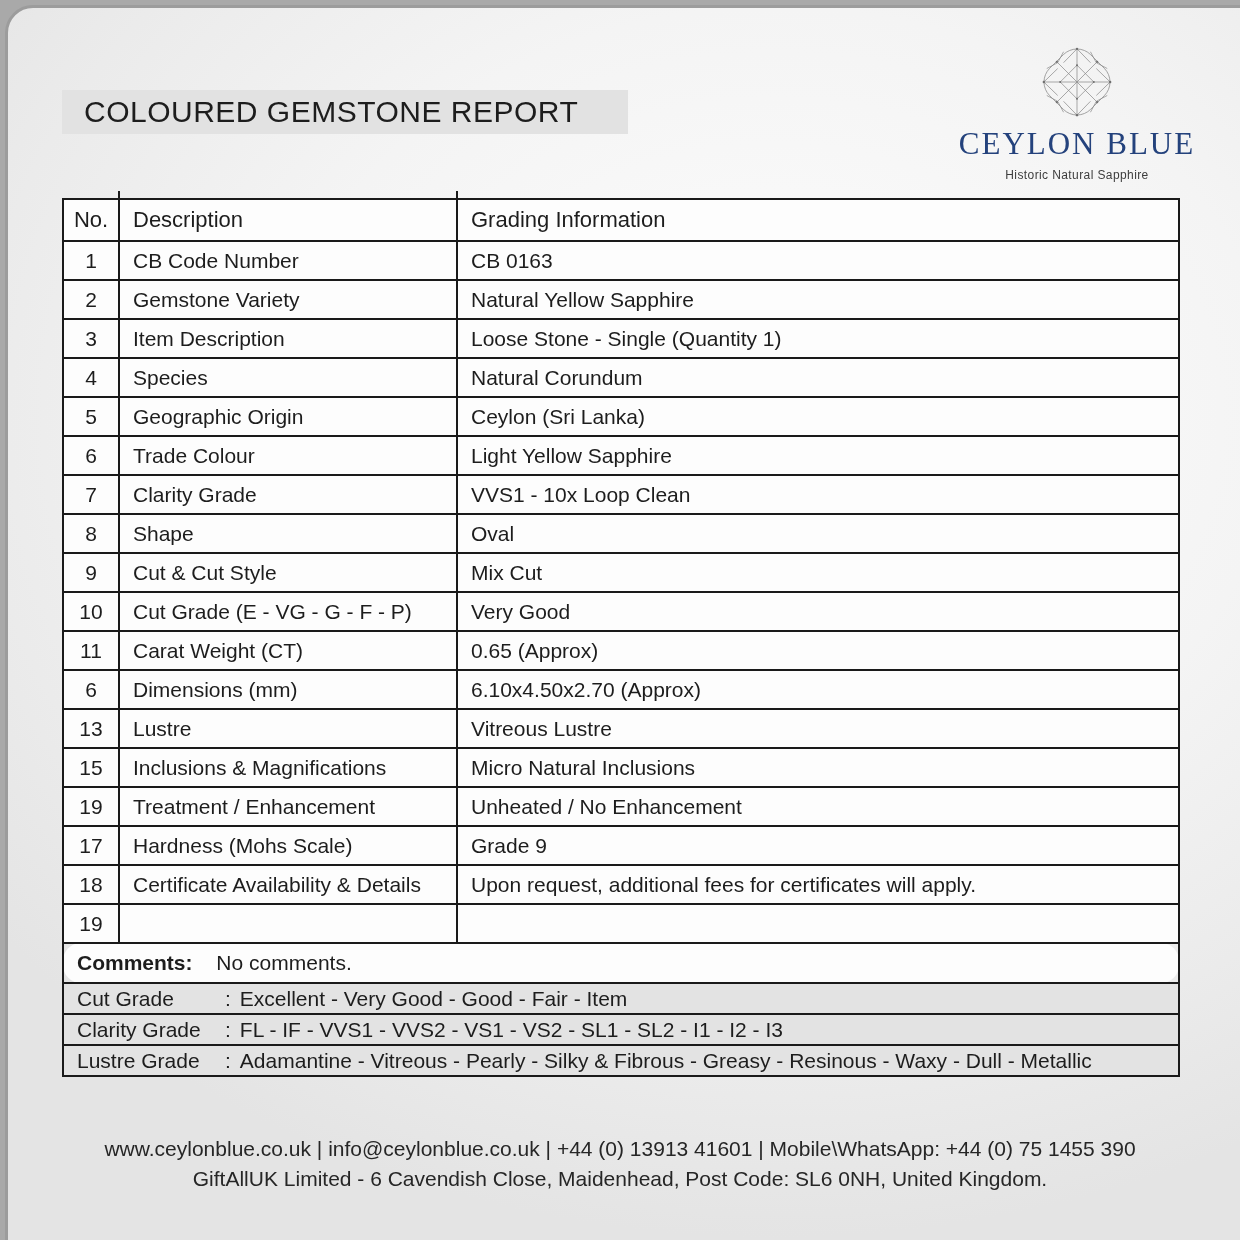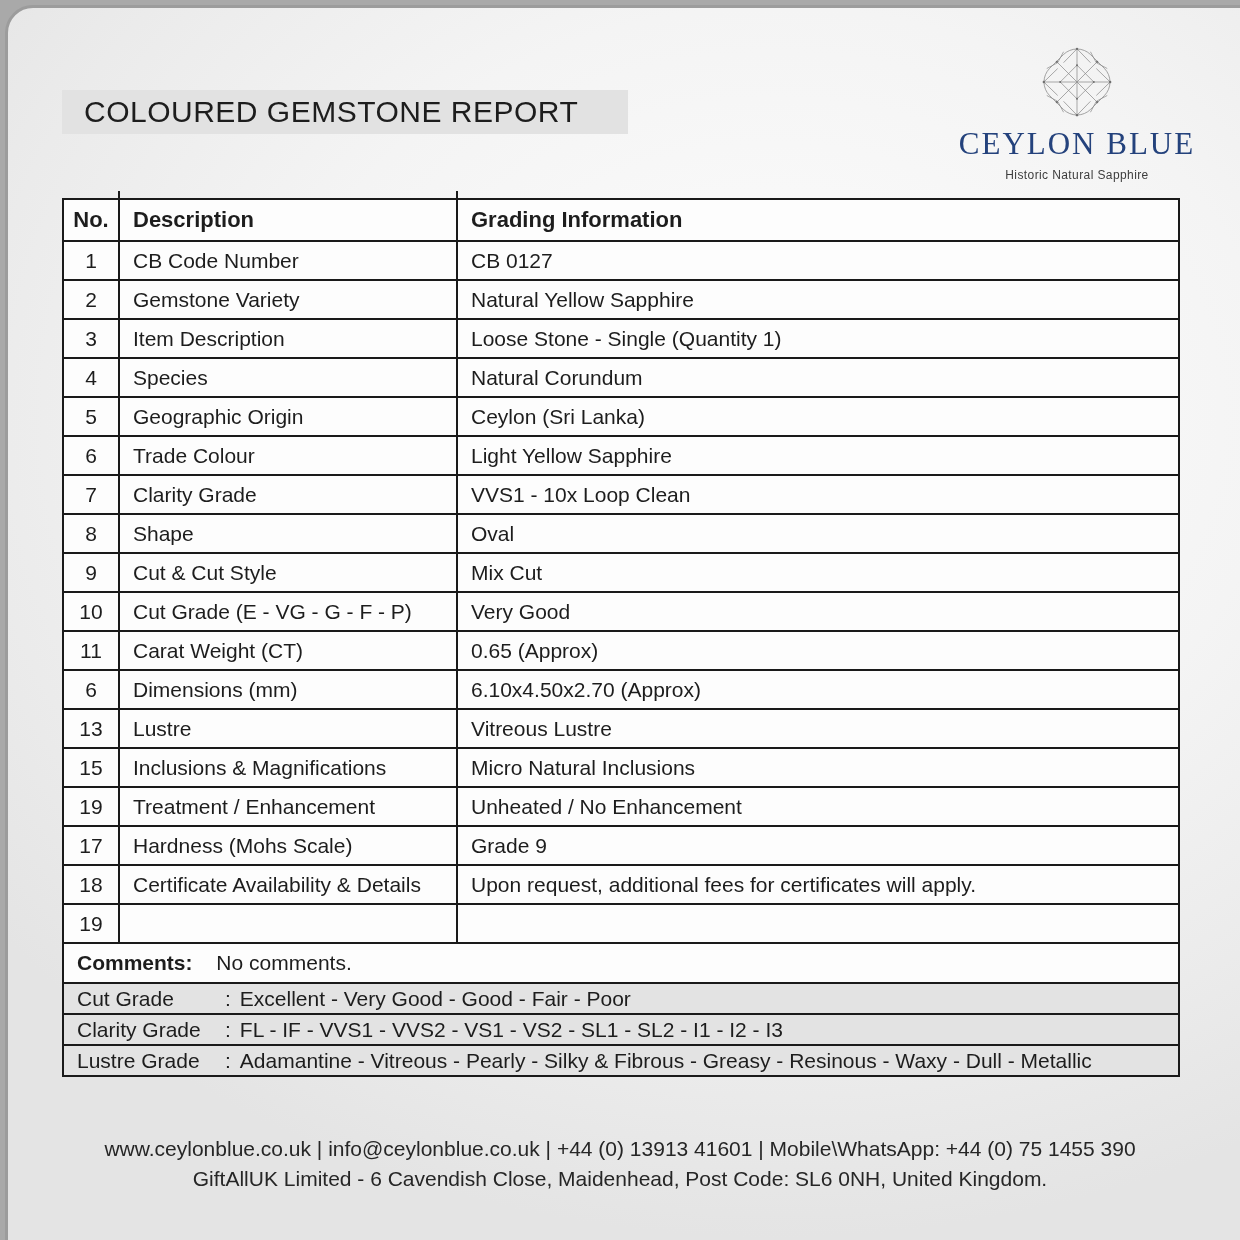--- a/index.html
+++ b/index.html
@@ -30,24 +30,24 @@
   .rule-overhang.one{left:118px;}
   .rule-overhang.two{left:456px;}
   .report-table{
     position:absolute;left:62px;top:198px;width:1116px;
     border-collapse:collapse;table-layout:fixed;font-size:21px;
   }
   .report-table th,.report-table td{
     border:2px solid #1a1a1a;background:#fdfdfd;
     padding:0 13px;overflow:hidden;white-space:nowrap;
   }
-  .report-table th{font-size:22px;font-weight:bold;text-align:left;height:40px;margin-top:32px;}
+  .report-table th{font-size:22px;font-weight:normal;text-align:left;height:40px;margin-top:32px;}
   .report-table td{height:37px;}
   .report-table .c-no{text-align:center;padding:0 2px;}
-  .comments-row td{height:38px;}
+  .comments-row td{height:38px;border-radius:18px;}
   .clabel{font-weight:bold;}
   .ctext{margin-left:18px;}
   .grade-row td{height:29px;background:#e3e3e3;}
   .gkey{display:inline-block;width:148px;}
   .gsep{margin-right:9px;}
   .footer{
     position:absolute;left:0;width:100%;top:1134px;text-align:center;
     font-size:21px;line-height:30px;color:#262626;
   }
 </style>
@@ -102,21 +102,21 @@
         <tr>
           <th class="c-no">No.</th>
           <th>Description</th>
           <th>Grading Information</th>
         </tr>
       </thead>
       <tbody>
         <tr>
           <td class="c-no">1</td>
           <td>CB Code Number</td>
-          <td>CB 0127</td>
+          <td>CB 0163</td>
         </tr>
         <tr>
           <td class="c-no">2</td>
           <td>Gemstone Variety</td>
           <td>Natural Yellow Sapphire</td>
         </tr>
         <tr>
           <td class="c-no">3</td>
           <td>Item Description</td>
           <td>Loose Stone - Single (Quantity 1)</td>
@@ -197,21 +197,21 @@
           <td></td>
         </tr>
         <tr class="comments-row">
           <td colspan="3">
             <span class="clabel">Comments:</span>
             <span class="ctext">No comments.</span>
           </td>
         </tr>
         <tr class="grade-row">
           <td colspan="3">
-            <span class="gkey">Cut Grade</span><span class="gsep">:</span><span>Excellent - Very Good - Good - Fair - Poor</span>
+            <span class="gkey">Cut Grade</span><span class="gsep">:</span><span>Excellent - Very Good - Good - Fair - Item</span>
           </td>
         </tr>
         <tr class="grade-row">
           <td colspan="3">
             <span class="gkey">Clarity Grade</span><span class="gsep">:</span><span>FL - IF - VVS1 - VVS2 - VS1 - VS2 - SL1 - SL2 - I1 - I2 - I3</span>
           </td>
         </tr>
         <tr class="grade-row">
           <td colspan="3">
             <span class="gkey">Lustre Grade</span><span class="gsep">:</span><span>Adamantine - Vitreous - Pearly - Silky &amp; Fibrous - Greasy - Resinous - Waxy - Dull - Metallic</span>

